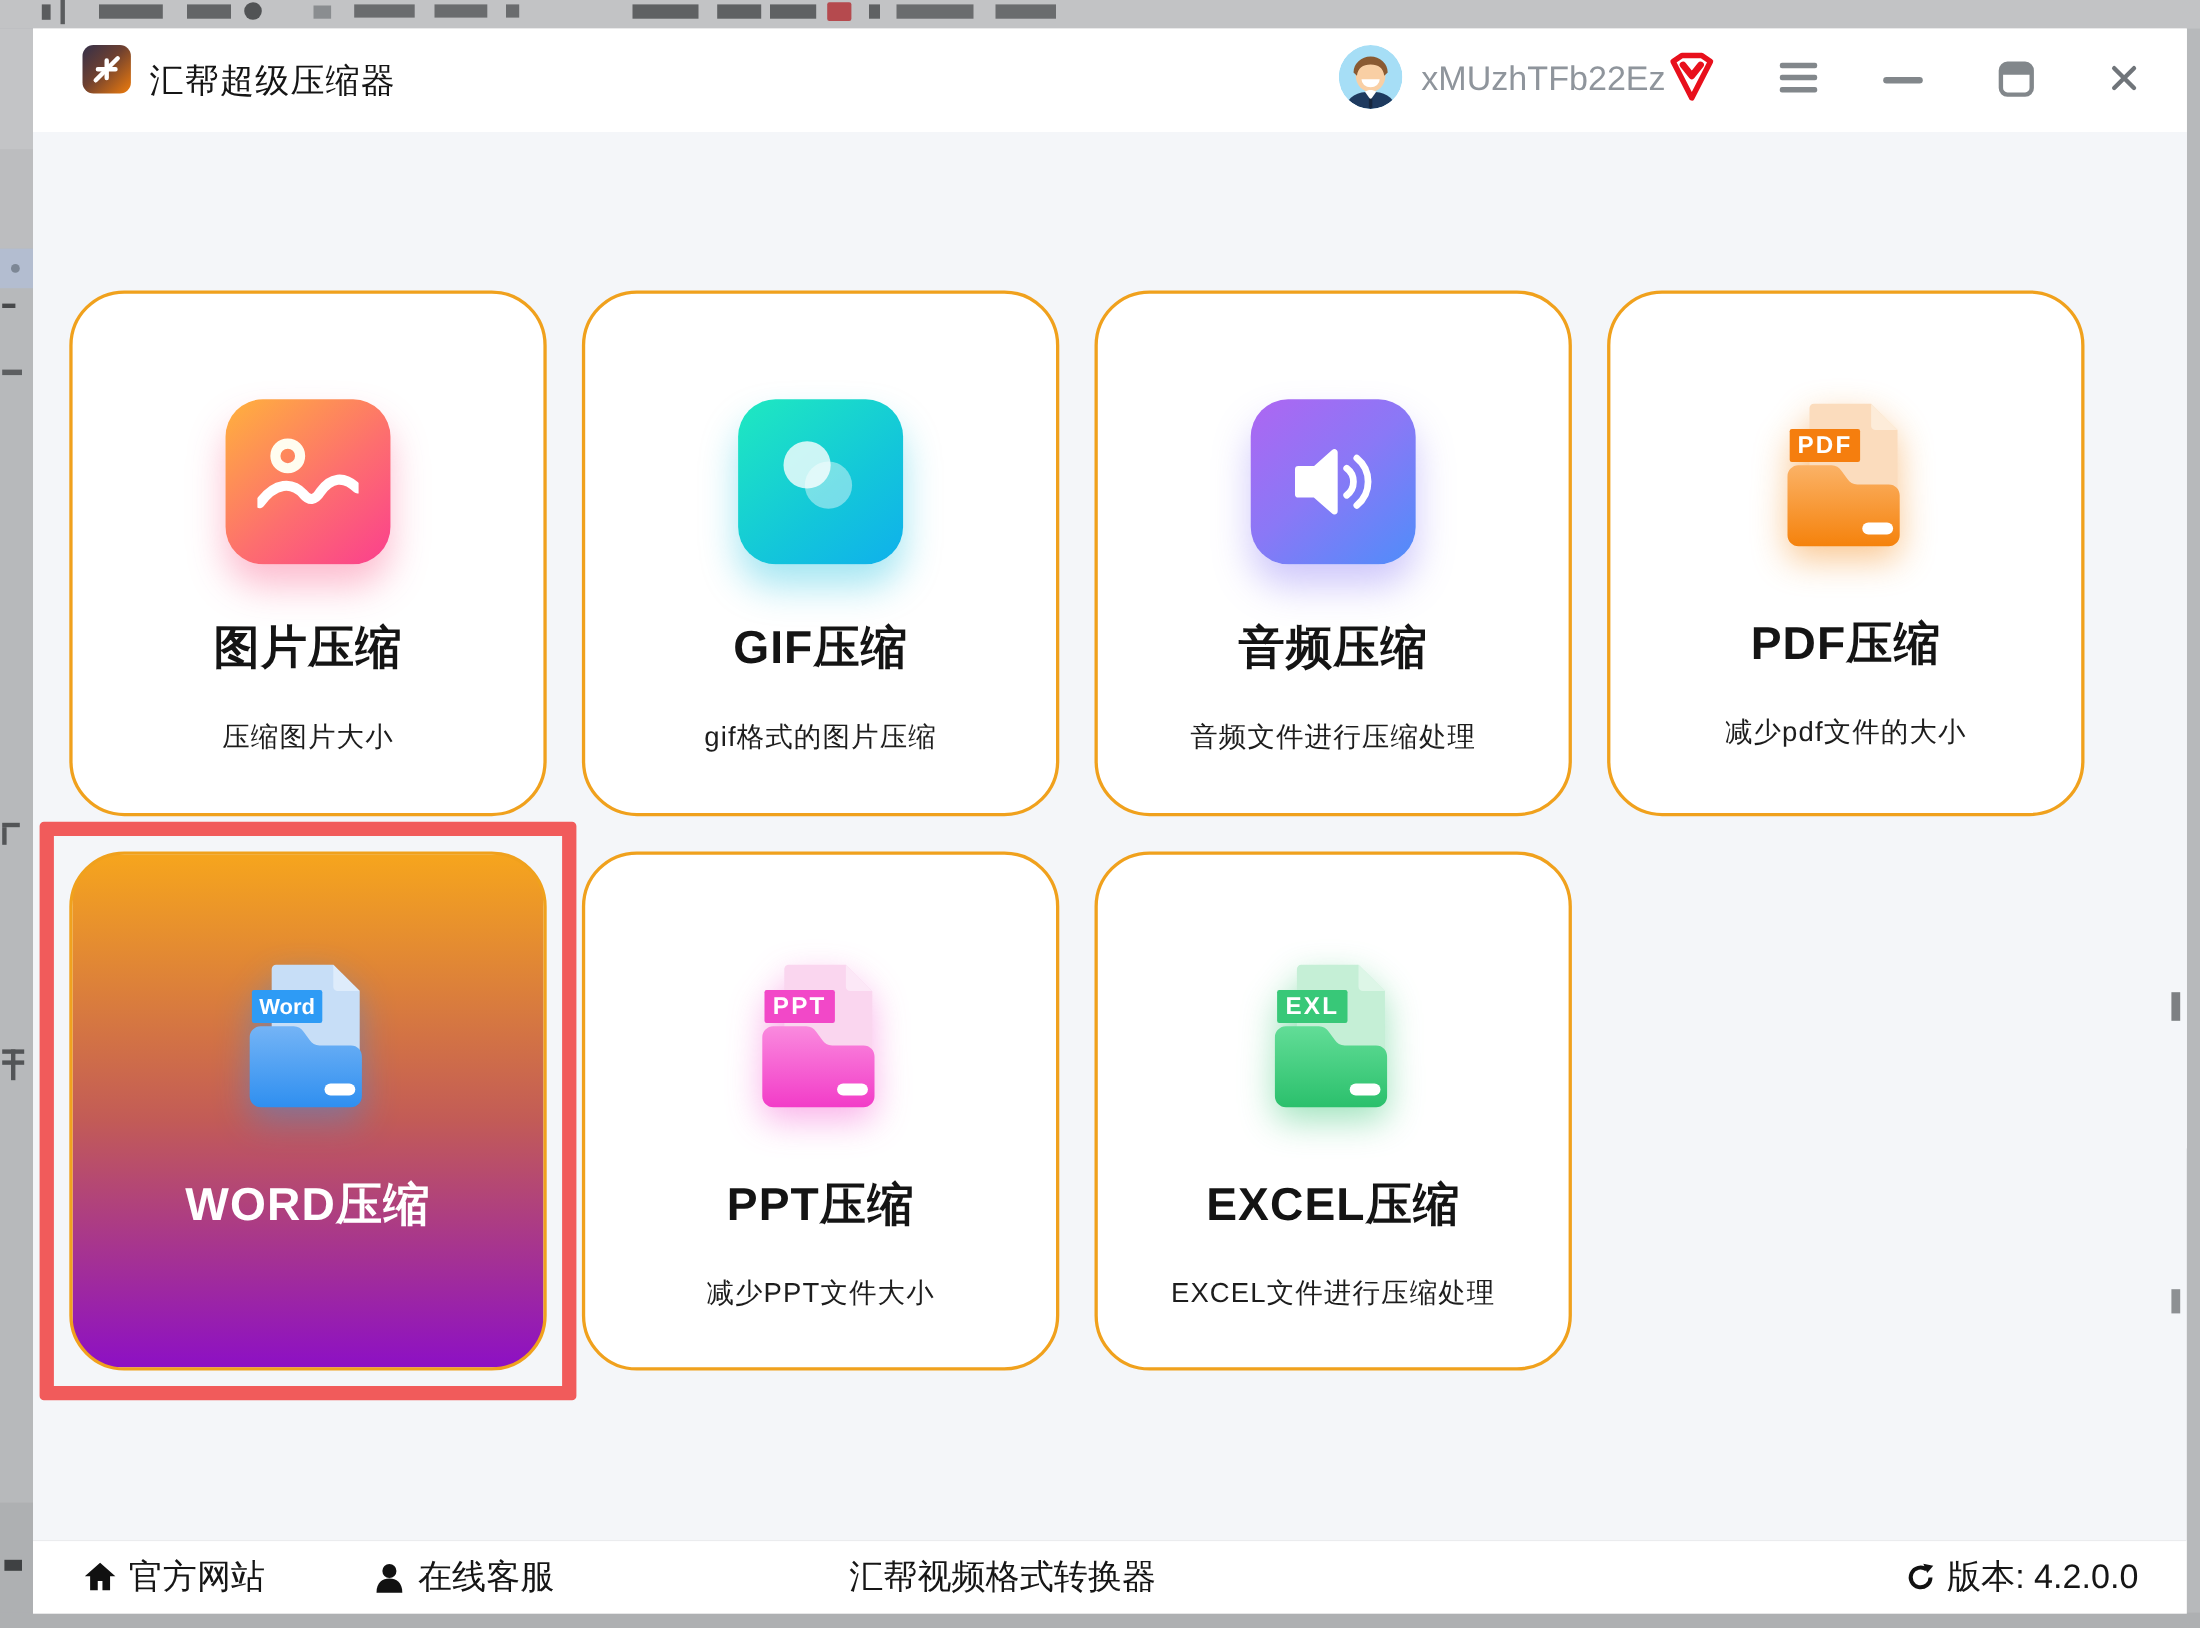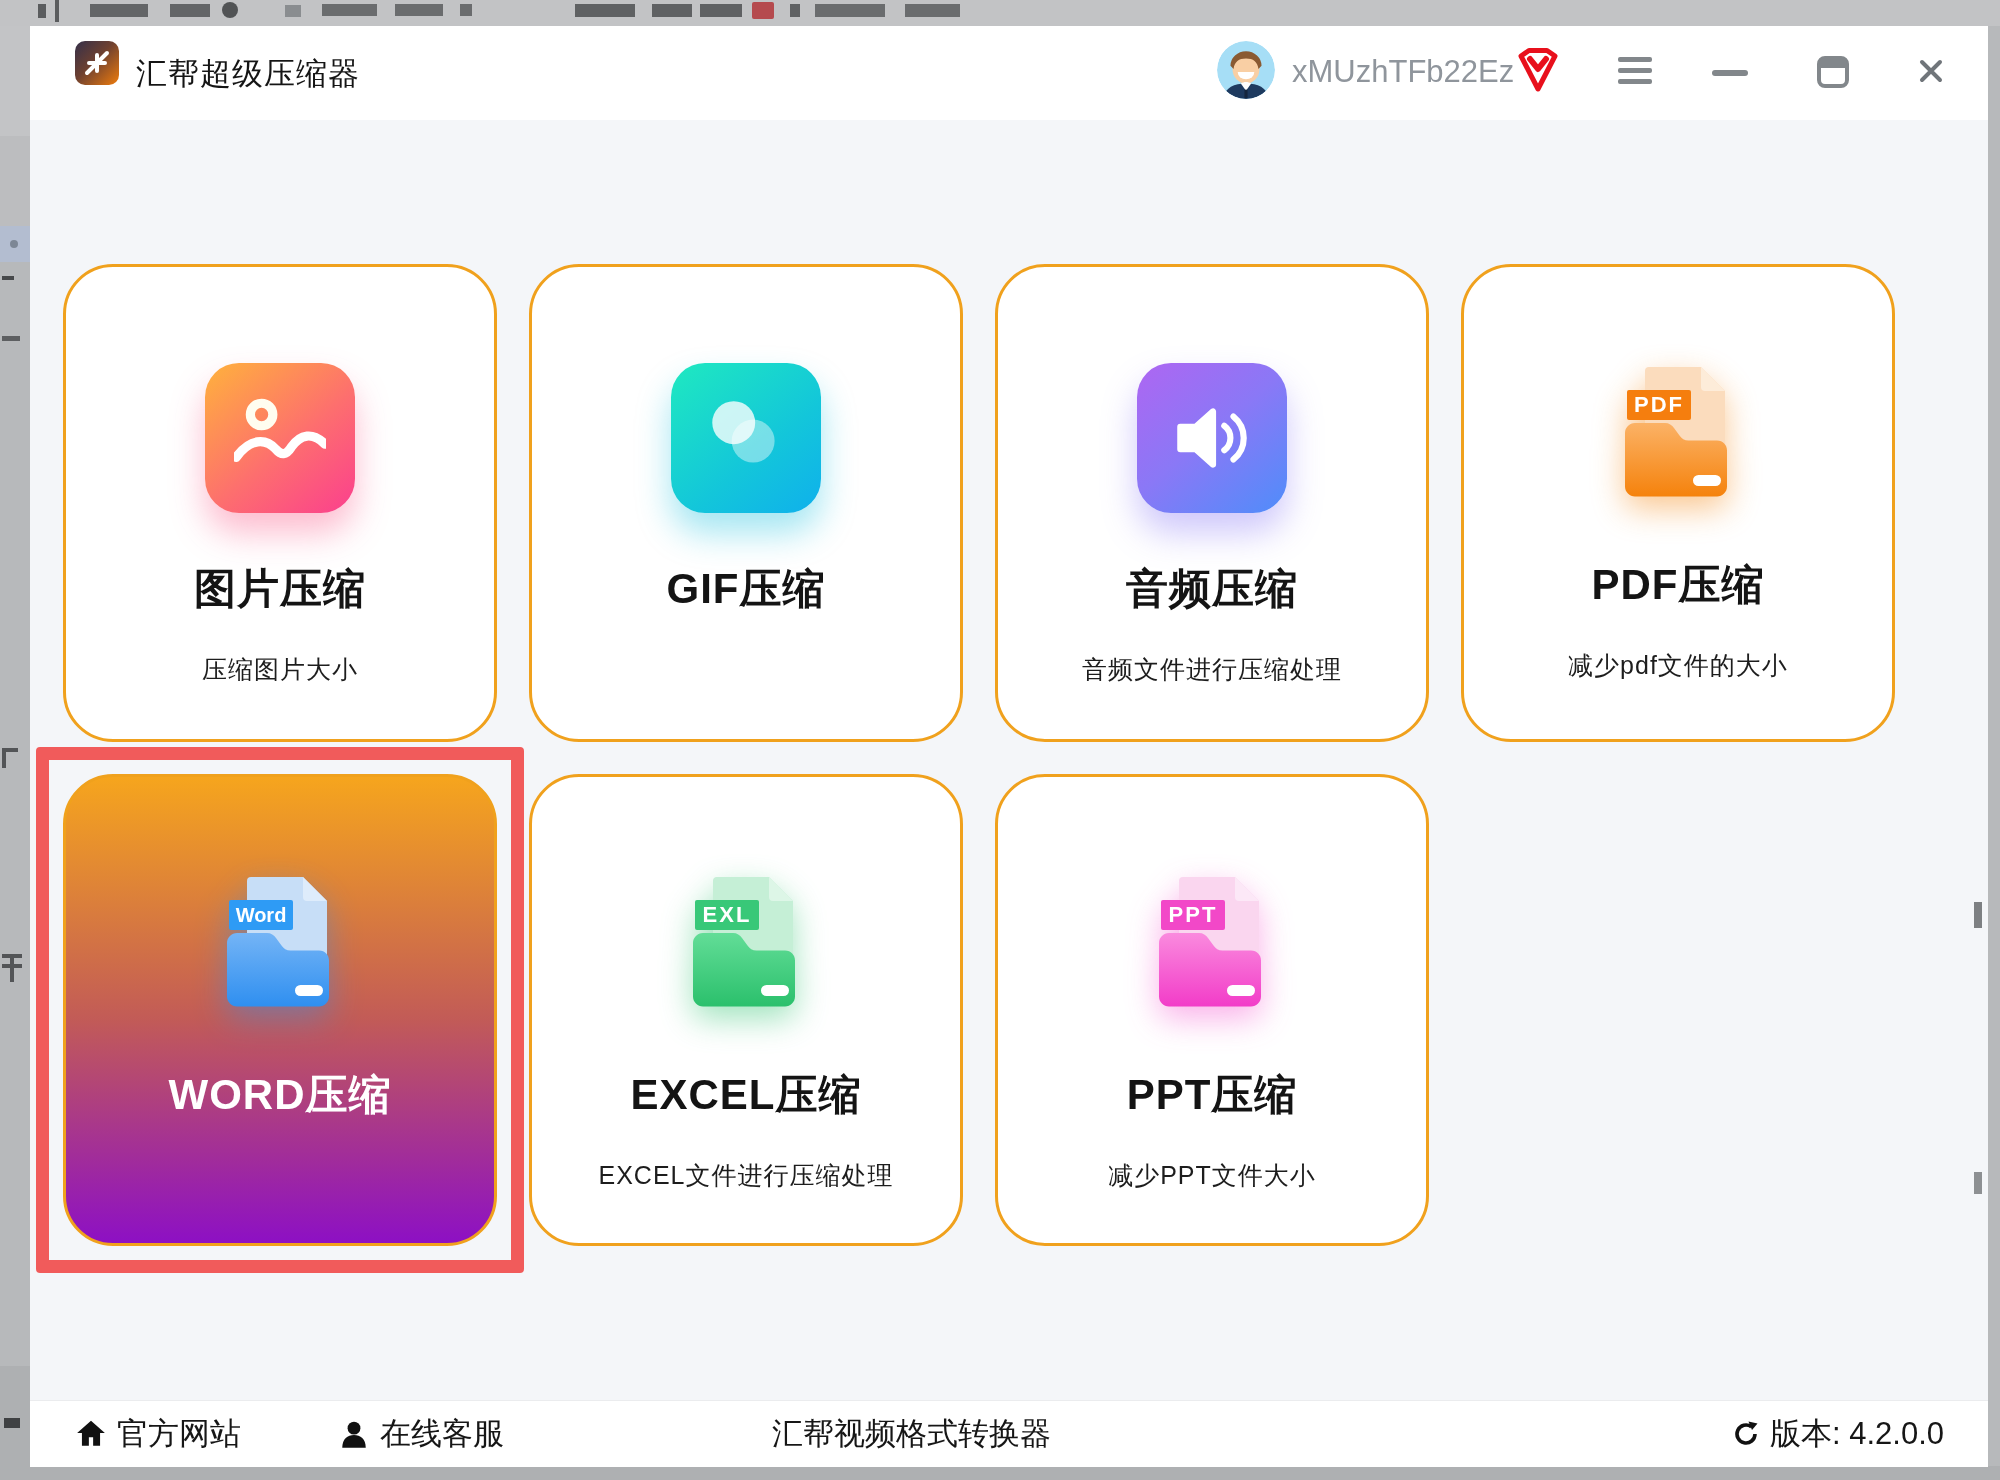--- a/index.html
+++ b/index.html
@@ -188,20 +188,21 @@
 
       <div class="cell">
         <div class="card">
           <div class="sq-icon ic-gif">
             <svg width="92" height="92" viewBox="0 0 90 90">
               <circle cx="52" cy="48" r="21" fill="#ffffff" opacity="0.42"></circle>
               <circle cx="33" cy="30" r="21" fill="#ffffff" opacity="0.78"></circle>
             </svg>
           </div>
           <div class="title">GIF压缩</div>
+          <div class="subtitle">gif格式的图片压缩</div>
         </div>
       </div>
 
 
       <div class="cell">
         <div class="card">
           <div class="sq-icon ic-audio">
             <svg width="92" height="92" viewBox="0 0 90 90">
               <path d="M14,34 h15 l17,-15 v52 l-17,-15 H14 z" fill="#ffffff" stroke="#ffffff" stroke-width="6" stroke-linejoin="round"></path>
               <path d="M57,33 a15,15 0 0 1 0,24" fill="none" stroke="#ffffff" stroke-width="6" stroke-linecap="round"></path>
@@ -254,20 +255,43 @@
               <path d="M32,64 h30 c4,0 7,2 9,5 l5.5,7.5 c2,3 5,5 9,5 h28.5 c6,0 10,4.5 10,10 v36 c0,5.5 -4.5,10 -10,10 h-82 c-5.5,0 -10,-4.5 -10,-10 v-53.5 c0,-5.5 4.5,-10 10,-10 z" fill="url(#gword)"></path>
               <rect x="90" y="116" width="28" height="11" rx="5.5" fill="#ffffff"></rect>
             </svg>
           </div>
           <div class="title">WORD压缩</div>
         </div>
       </div>
 
       <div class="cell">
         <div class="card">
+          <div class="folder-icon fi-ppt">
+            <svg width="150" height="150" viewBox="0 0 150 150">
+              <defs>
+                  <linearGradient id="gppt" x1="0" y1="0" x2="0" y2="1">
+                <stop offset="0" stop-color="#fa8ade"></stop>
+                    <stop offset="1" stop-color="#f23cc8"></stop>
+                  </linearGradient>
+                </defs>
+              <path d="M46,8 h52 l24,24 v56 a4,4 0 0 1 -4,4 h-72 a4,4 0 0 1 -4,-4 v-76 a4,4 0 0 1 4,-4 z" fill="#fad6ef"></path>
+              <path d="M98,8 l24,24 h-20 a4,4 0 0 1 -4,-4 z" fill="#fce8f7"></path>
+              <rect x="24" y="31" width="64" height="30" rx="2" fill="#f248c8"></rect>
+              <text class="folder-badge" x="56" y="53" font-size="22" letter-spacing="2" text-anchor="middle">PPT</text>
+              <path d="M32,64 h30 c4,0 7,2 9,5 l5.5,7.5 c2,3 5,5 9,5 h28.5 c6,0 10,4.5 10,10 v36 c0,5.5 -4.5,10 -10,10 h-82 c-5.5,0 -10,-4.5 -10,-10 v-53.5 c0,-5.5 4.5,-10 10,-10 z" fill="url(#gppt)"></path>
+              <rect x="90" y="116" width="28" height="11" rx="5.5" fill="#ffffff"></rect>
+            </svg>
+          </div>
+          <div class="title">PPT压缩</div>
+          <div class="subtitle">减少PPT文件大小</div>
+        </div>
+      </div>
+
+      <div class="cell">
+        <div class="card">
           <div class="folder-icon fi-exl">
             <svg width="150" height="150" viewBox="0 0 150 150">
               <defs>
                   <linearGradient id="gexl" x1="0" y1="0" x2="0" y2="1">
                 <stop offset="0" stop-color="#62dd97"></stop>
                     <stop offset="1" stop-color="#2bc06c"></stop>
                   </linearGradient>
                 </defs>
               <path d="M46,8 h52 l24,24 v56 a4,4 0 0 1 -4,4 h-72 a4,4 0 0 1 -4,-4 v-76 a4,4 0 0 1 4,-4 z" fill="#c5efd6"></path>
               <path d="M98,8 l24,24 h-20 a4,4 0 0 1 -4,-4 z" fill="#ddf6e7"></path>
@@ -275,43 +299,20 @@
               <text class="folder-badge" x="56" y="53" font-size="22" letter-spacing="2" text-anchor="middle">EXL</text>
               <path d="M32,64 h30 c4,0 7,2 9,5 l5.5,7.5 c2,3 5,5 9,5 h28.5 c6,0 10,4.5 10,10 v36 c0,5.5 -4.5,10 -10,10 h-82 c-5.5,0 -10,-4.5 -10,-10 v-53.5 c0,-5.5 4.5,-10 10,-10 z" fill="url(#gexl)"></path>
               <rect x="90" y="116" width="28" height="11" rx="5.5" fill="#ffffff"></rect>
             </svg>
           </div>
           <div class="title">EXCEL压缩</div>
           <div class="subtitle">EXCEL文件进行压缩处理</div>
         </div>
       </div>
 
-      <div class="cell">
-        <div class="card">
-          <div class="folder-icon fi-ppt">
-            <svg width="150" height="150" viewBox="0 0 150 150">
-              <defs>
-                  <linearGradient id="gppt" x1="0" y1="0" x2="0" y2="1">
-                <stop offset="0" stop-color="#fa8ade"></stop>
-                    <stop offset="1" stop-color="#f23cc8"></stop>
-                  </linearGradient>
-                </defs>
-              <path d="M46,8 h52 l24,24 v56 a4,4 0 0 1 -4,4 h-72 a4,4 0 0 1 -4,-4 v-76 a4,4 0 0 1 4,-4 z" fill="#fad6ef"></path>
-              <path d="M98,8 l24,24 h-20 a4,4 0 0 1 -4,-4 z" fill="#fce8f7"></path>
-              <rect x="24" y="31" width="64" height="30" rx="2" fill="#f248c8"></rect>
-              <text class="folder-badge" x="56" y="53" font-size="22" letter-spacing="2" text-anchor="middle">PPT</text>
-              <path d="M32,64 h30 c4,0 7,2 9,5 l5.5,7.5 c2,3 5,5 9,5 h28.5 c6,0 10,4.5 10,10 v36 c0,5.5 -4.5,10 -10,10 h-82 c-5.5,0 -10,-4.5 -10,-10 v-53.5 c0,-5.5 4.5,-10 10,-10 z" fill="url(#gppt)"></path>
-              <rect x="90" y="116" width="28" height="11" rx="5.5" fill="#ffffff"></rect>
-            </svg>
-          </div>
-          <div class="title">PPT压缩</div>
-          <div class="subtitle">减少PPT文件大小</div>
-        </div>
-      </div>
-
     </div>
 
     <svg width="14" height="1280" style="position:absolute;right:2px;top:0;">
       <rect x="2" y="782" width="8" height="26" fill="#7d8083"></rect>
       <rect x="2" y="1052" width="8" height="22" fill="#8d9093"></rect>
     </svg>
   </div>
 
   <div class="footer">
     <div class="f-item f-official">

